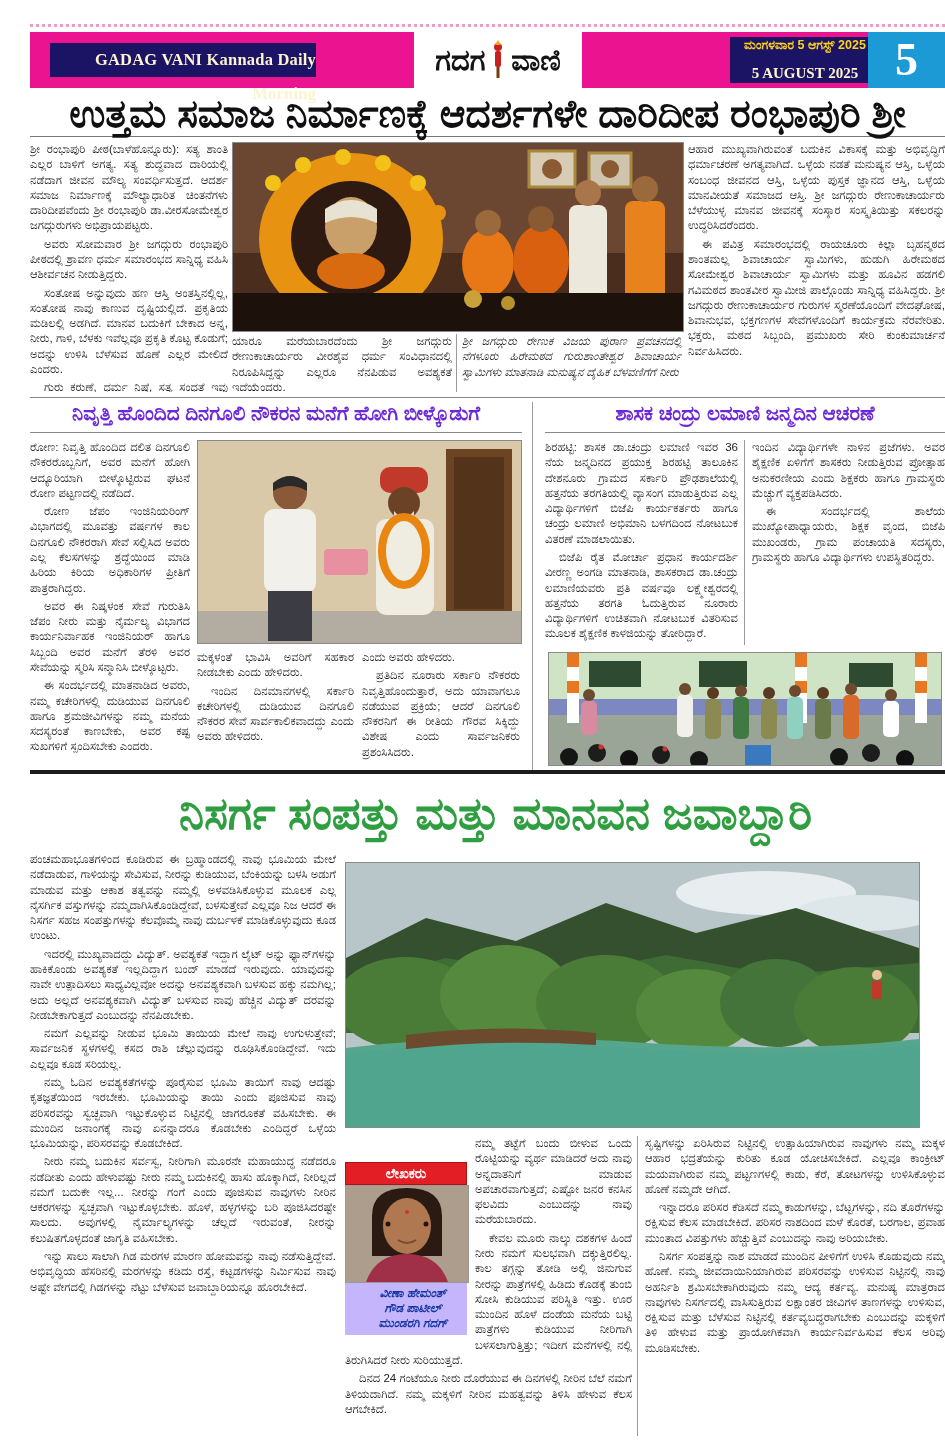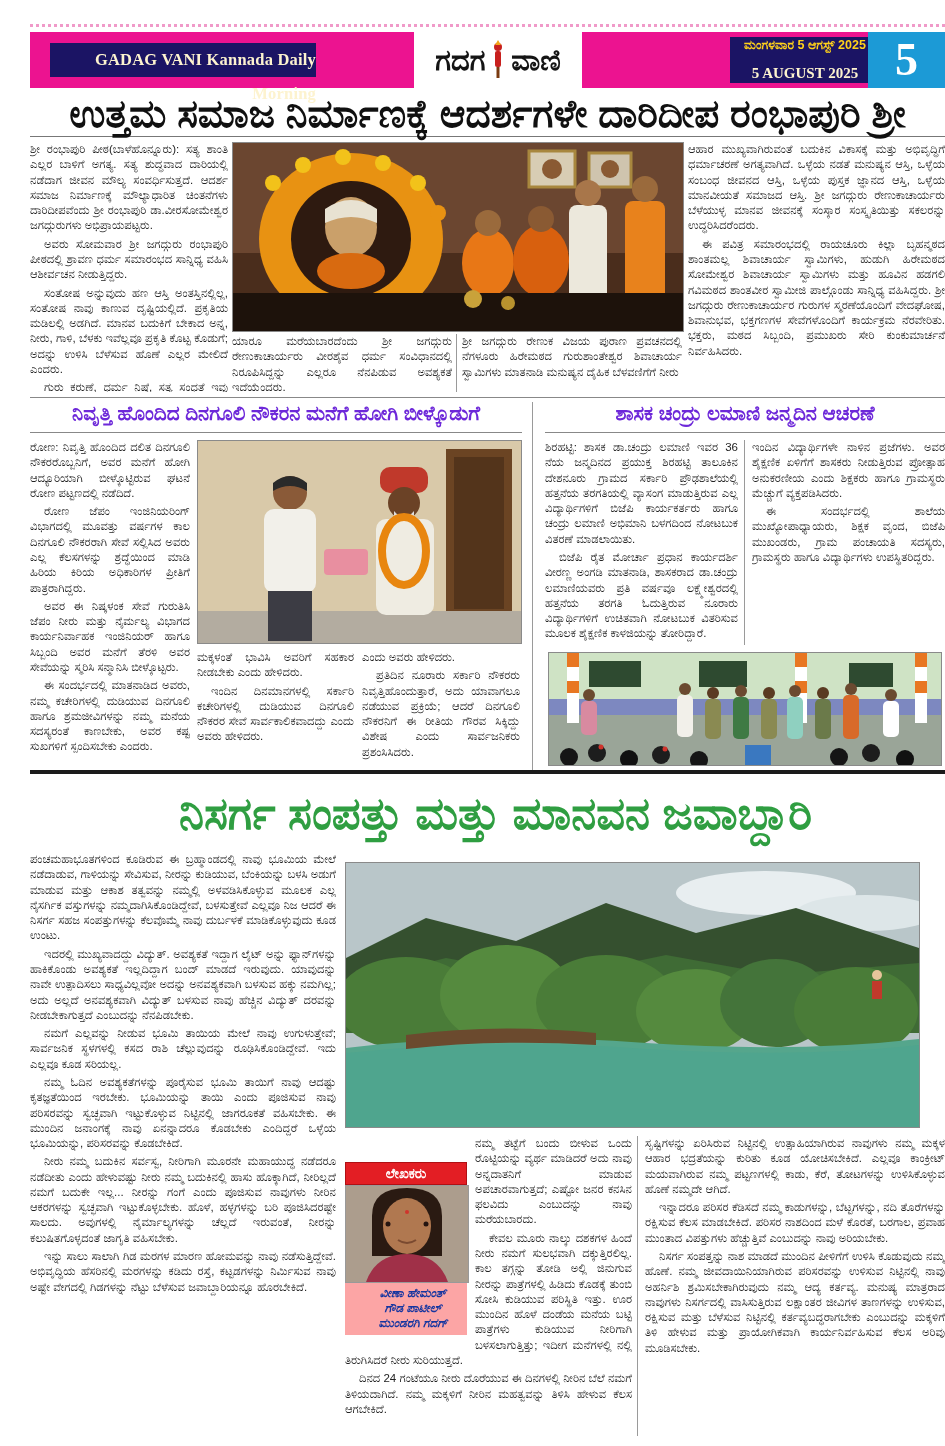--- a/index.html
+++ b/index.html
@@ -38,21 +38,21 @@
   .hr1{left:30px;top:397px;width:915px;height:1px;background:#888;}
   .vr{width:1px;background:#9a9a9a;}
   .thick{left:30px;top:770px;width:915px;height:4px;background:#1b1b1b;}
   
   .photo{border:1px solid #8a8a8a;background:#ccc;}
   .photo svg{display:block;}
   
   .author-box{float:left;width:122px;margin:26px 8px 3px 0;}
   .author-label{background:#e31e24;color:#ffffff;font-weight:bold;font-size:13.5px;text-align:center;
                 height:21px;line-height:21px;border:1px solid #b01014;}
-  .author-caption{background:#fca5a5;text-align:center;padding:3px 2px 4px 16px;}
+  .author-caption{background:#c4b5fd;text-align:center;padding:3px 2px 4px 16px;}
   .author-caption div{color:#1535a0;font-weight:bold;font-style:italic;font-size:12px;line-height:1.25;}
 </style>
 </head>
 <body>
 
 <div class="page">
 
   <div class="abs top-dots"></div>
 
   <header class="abs masthead">
@@ -122,21 +122,21 @@
 
   <div class="abs col" style="left:688px;top:142px;width:257px;height:250px;">
     <p class="np">ಆಹಾರ ಮುಖ್ಯವಾಗಿರುವಂತೆ ಬದುಕಿನ ವಿಕಾಸಕ್ಕೆ ಮತ್ತು ಅಭಿವೃದ್ಧಿಗೆ ಧರ್ಮಾಚರಣೆ ಅಗತ್ಯವಾಗಿದೆ. ಒಳ್ಳೆಯ ನಡತೆ ಮನುಷ್ಯನ ಆಸ್ತಿ, ಒಳ್ಳೆಯ ಸಂಬಂಧ ಜೀವನದ ಆಸ್ತಿ, ಒಳ್ಳೆಯ ಪುಸ್ತಕ ಜ್ಞಾನದ ಆಸ್ತಿ, ಒಳ್ಳೆಯ ಮಾನವೀಯತೆ ಸಮಾಜದ ಆಸ್ತಿ. ಶ್ರೀ ಜಗದ್ಗುರು ರೇಣುಕಾಚಾರ್ಯರು ಬೆಳೆಯುಳ್ಳ ಮಾನವ ಜೀವನಕ್ಕೆ ಸಂಸ್ಕಾರ ಸಂಸ್ಕೃತಿಯಿತ್ತು ಸಕಲರನ್ನು ಉದ್ಧರಿಸಿದರೆಂದರು.</p>
     <p>ಈ ಪವಿತ್ರ ಸಮಾರಂಭದಲ್ಲಿ ರಾಯಚೂರು ಕಿಲ್ಲಾ ಬೃಹನ್ಮಠದ ಶಾಂತಮಲ್ಲ ಶಿವಾಚಾರ್ಯ ಸ್ವಾಮಿಗಳು, ಹುಡುಗಿ ಹಿರೇಮಠದ ಸೋಮೇಶ್ವರ ಶಿವಾಚಾರ್ಯ ಸ್ವಾಮಿಗಳು ಮತ್ತು ಹೂವಿನ ಹಡಗಲಿ ಗವಿಮಠದ ಶಾಂತವೀರ ಸ್ವಾಮೀಜಿ ಪಾಲ್ಗೊಂಡು ಸಾನ್ನಿಧ್ಯ ವಹಿಸಿದ್ದರು. ಶ್ರೀ ಜಗದ್ಗುರು ರೇಣುಕಾಚಾರ್ಯರ ಗುರುಗಳ ಸ್ಮರಣೆಯೊಂದಿಗೆ ವೇದಘೋಷ, ಶಿವಾನುಭವ, ಭಕ್ತಗಣಗಳ ಸೇವೆಗಳೊಂದಿಗೆ ಕಾರ್ಯಕ್ರಮ ನೆರವೇರಿತು. ಭಕ್ತರು, ಮಠದ ಸಿಬ್ಬಂದಿ, ಪ್ರಮುಖರು ಸೇರಿ ಕುಂಕುಮಾರ್ಚನೆ ನಿರ್ವಹಿಸಿದರು.</p>
   </div>
 
   <div class="abs col" style="left:232px;top:334px;width:220px;height:58px;">
     <p class="np">ಯಾರೂ ಮರೆಯಬಾರದೆಂದು ಶ್ರೀ ಜಗದ್ಗುರು ರೇಣುಕಾಚಾರ್ಯರು ವೀರಶೈವ ಧರ್ಮ ಸಂವಿಧಾನದಲ್ಲಿ ನಿರೂಪಿಸಿದ್ದನ್ನು ಎಲ್ಲರೂ ನೆನಪಿಡುವ ಅವಶ್ಯಕತೆ ಇದೆಯೆಂದರು.</p>
   </div>
   <div class="abs vr" style="left:456px;top:334px;height:58px;"></div>
-  <div class="abs col" style="left:462px;top:334px;width:220px;height:58px;">
+  <div class="abs col" style="left:462px;top:334px;width:220px;height:58px;font-style:italic;">
     <p class="np">ಶ್ರೀ ಜಗದ್ಗುರು ರೇಣುಕ ವಿಜಯ ಪುರಾಣ ಪ್ರವಚನದಲ್ಲಿ ನೆಗಳೂರು ಹಿರೇಮಠದ ಗುರುಶಾಂತೇಶ್ವರ ಶಿವಾಚಾರ್ಯ ಸ್ವಾಮಿಗಳು ಮಾತನಾಡಿ ಮನುಷ್ಯನ ದೈಹಿಕ ಬೆಳವಣಿಗೆಗೆ ನೀರು</p>
   </div>
 
   <div class="abs hr1"></div>
 
   <h2 class="abs band2-head h2a" style="margin:0">ನಿವೃತ್ತಿ ಹೊಂದಿದ ದಿನಗೂಲಿ ನೌಕರನ ಮನೆಗೆ ಹೋಗಿ ಬೀಳ್ಕೊಡುಗೆ</h2>
   <h2 class="abs band2-head h2b" style="margin:0">ಶಾಸಕ ಚಂದ್ರು ಲಮಾಣಿ ಜನ್ಮದಿನ ಆಚರಣೆ</h2>
 
   <div class="abs col" style="left:30px;top:440px;width:160px;height:330px;">
     <p class="np">ರೋಣ: ನಿವೃತ್ತಿ ಹೊಂದಿದ ದಲಿತ ದಿನಗೂಲಿ ನೌಕರರೊಬ್ಬನಿಗೆ, ಅವರ ಮನೆಗೆ ಹೋಗಿ ಆದ್ಯೂರಿಯಾಗಿ ಬೀಳ್ಕೊಟ್ಟಿರುವ ಘಟನೆ ರೋಣ ಪಟ್ಟಣದಲ್ಲಿ ನಡೆದಿದೆ.</p>

